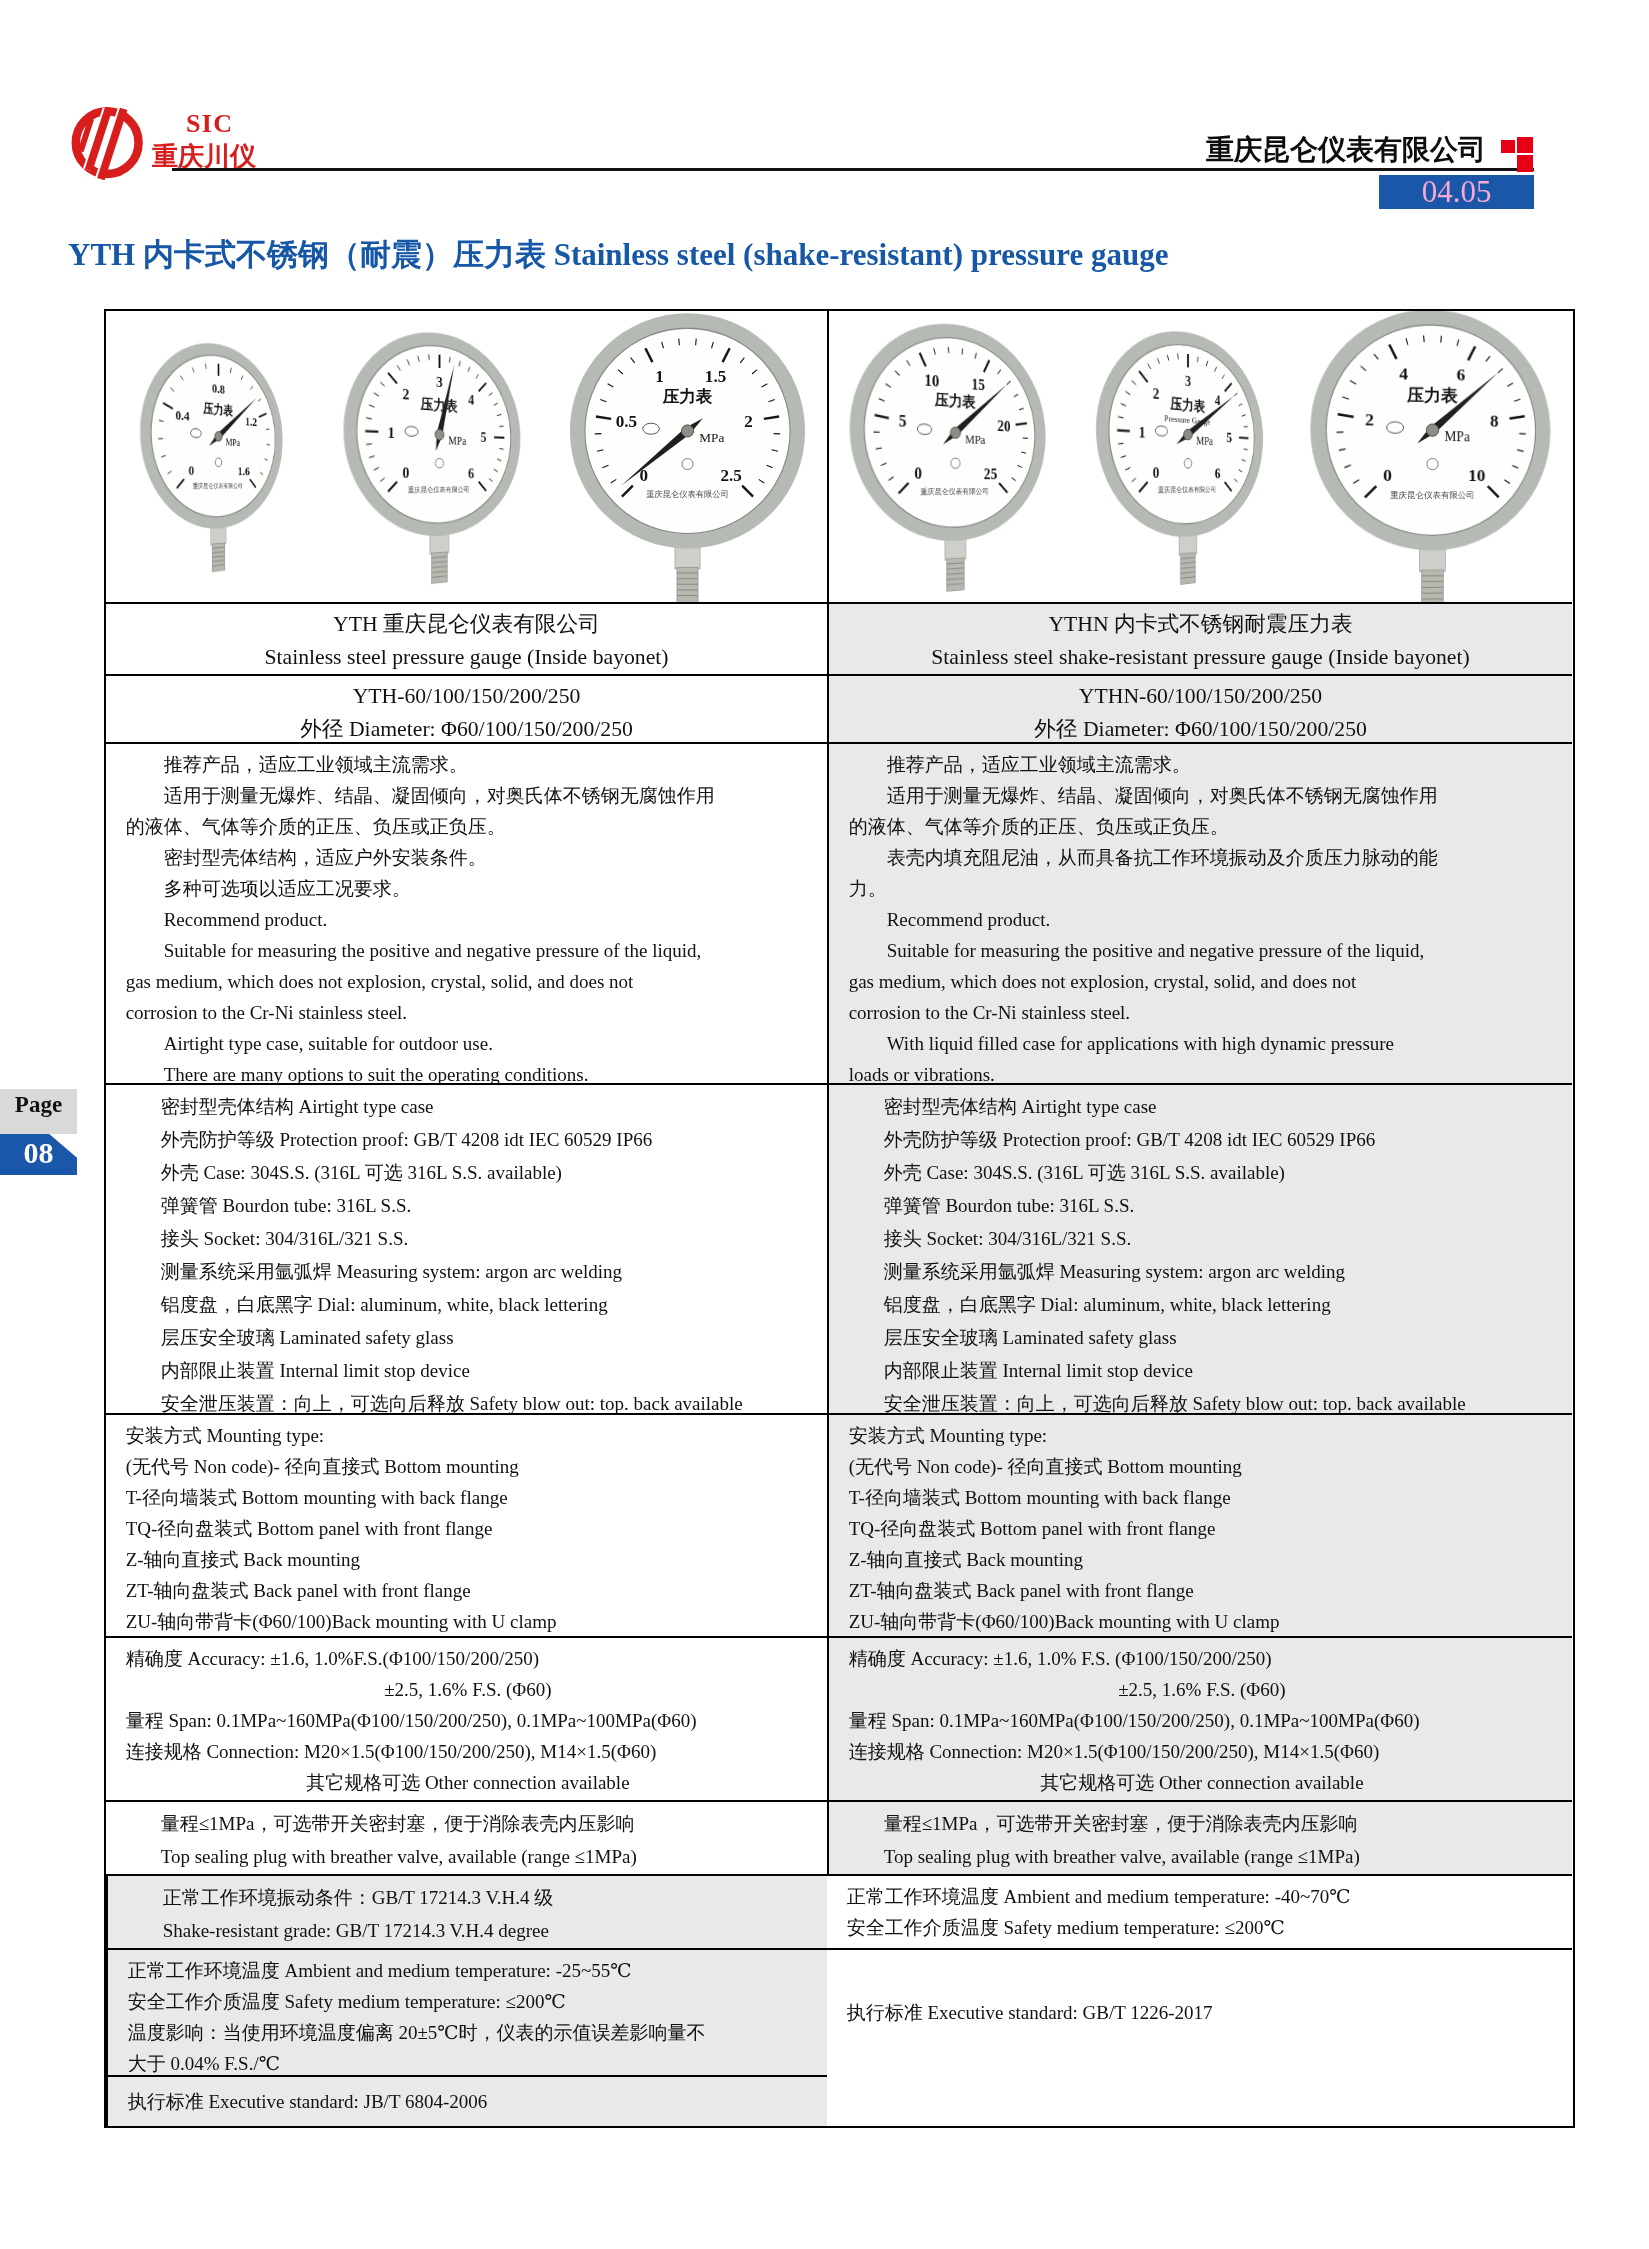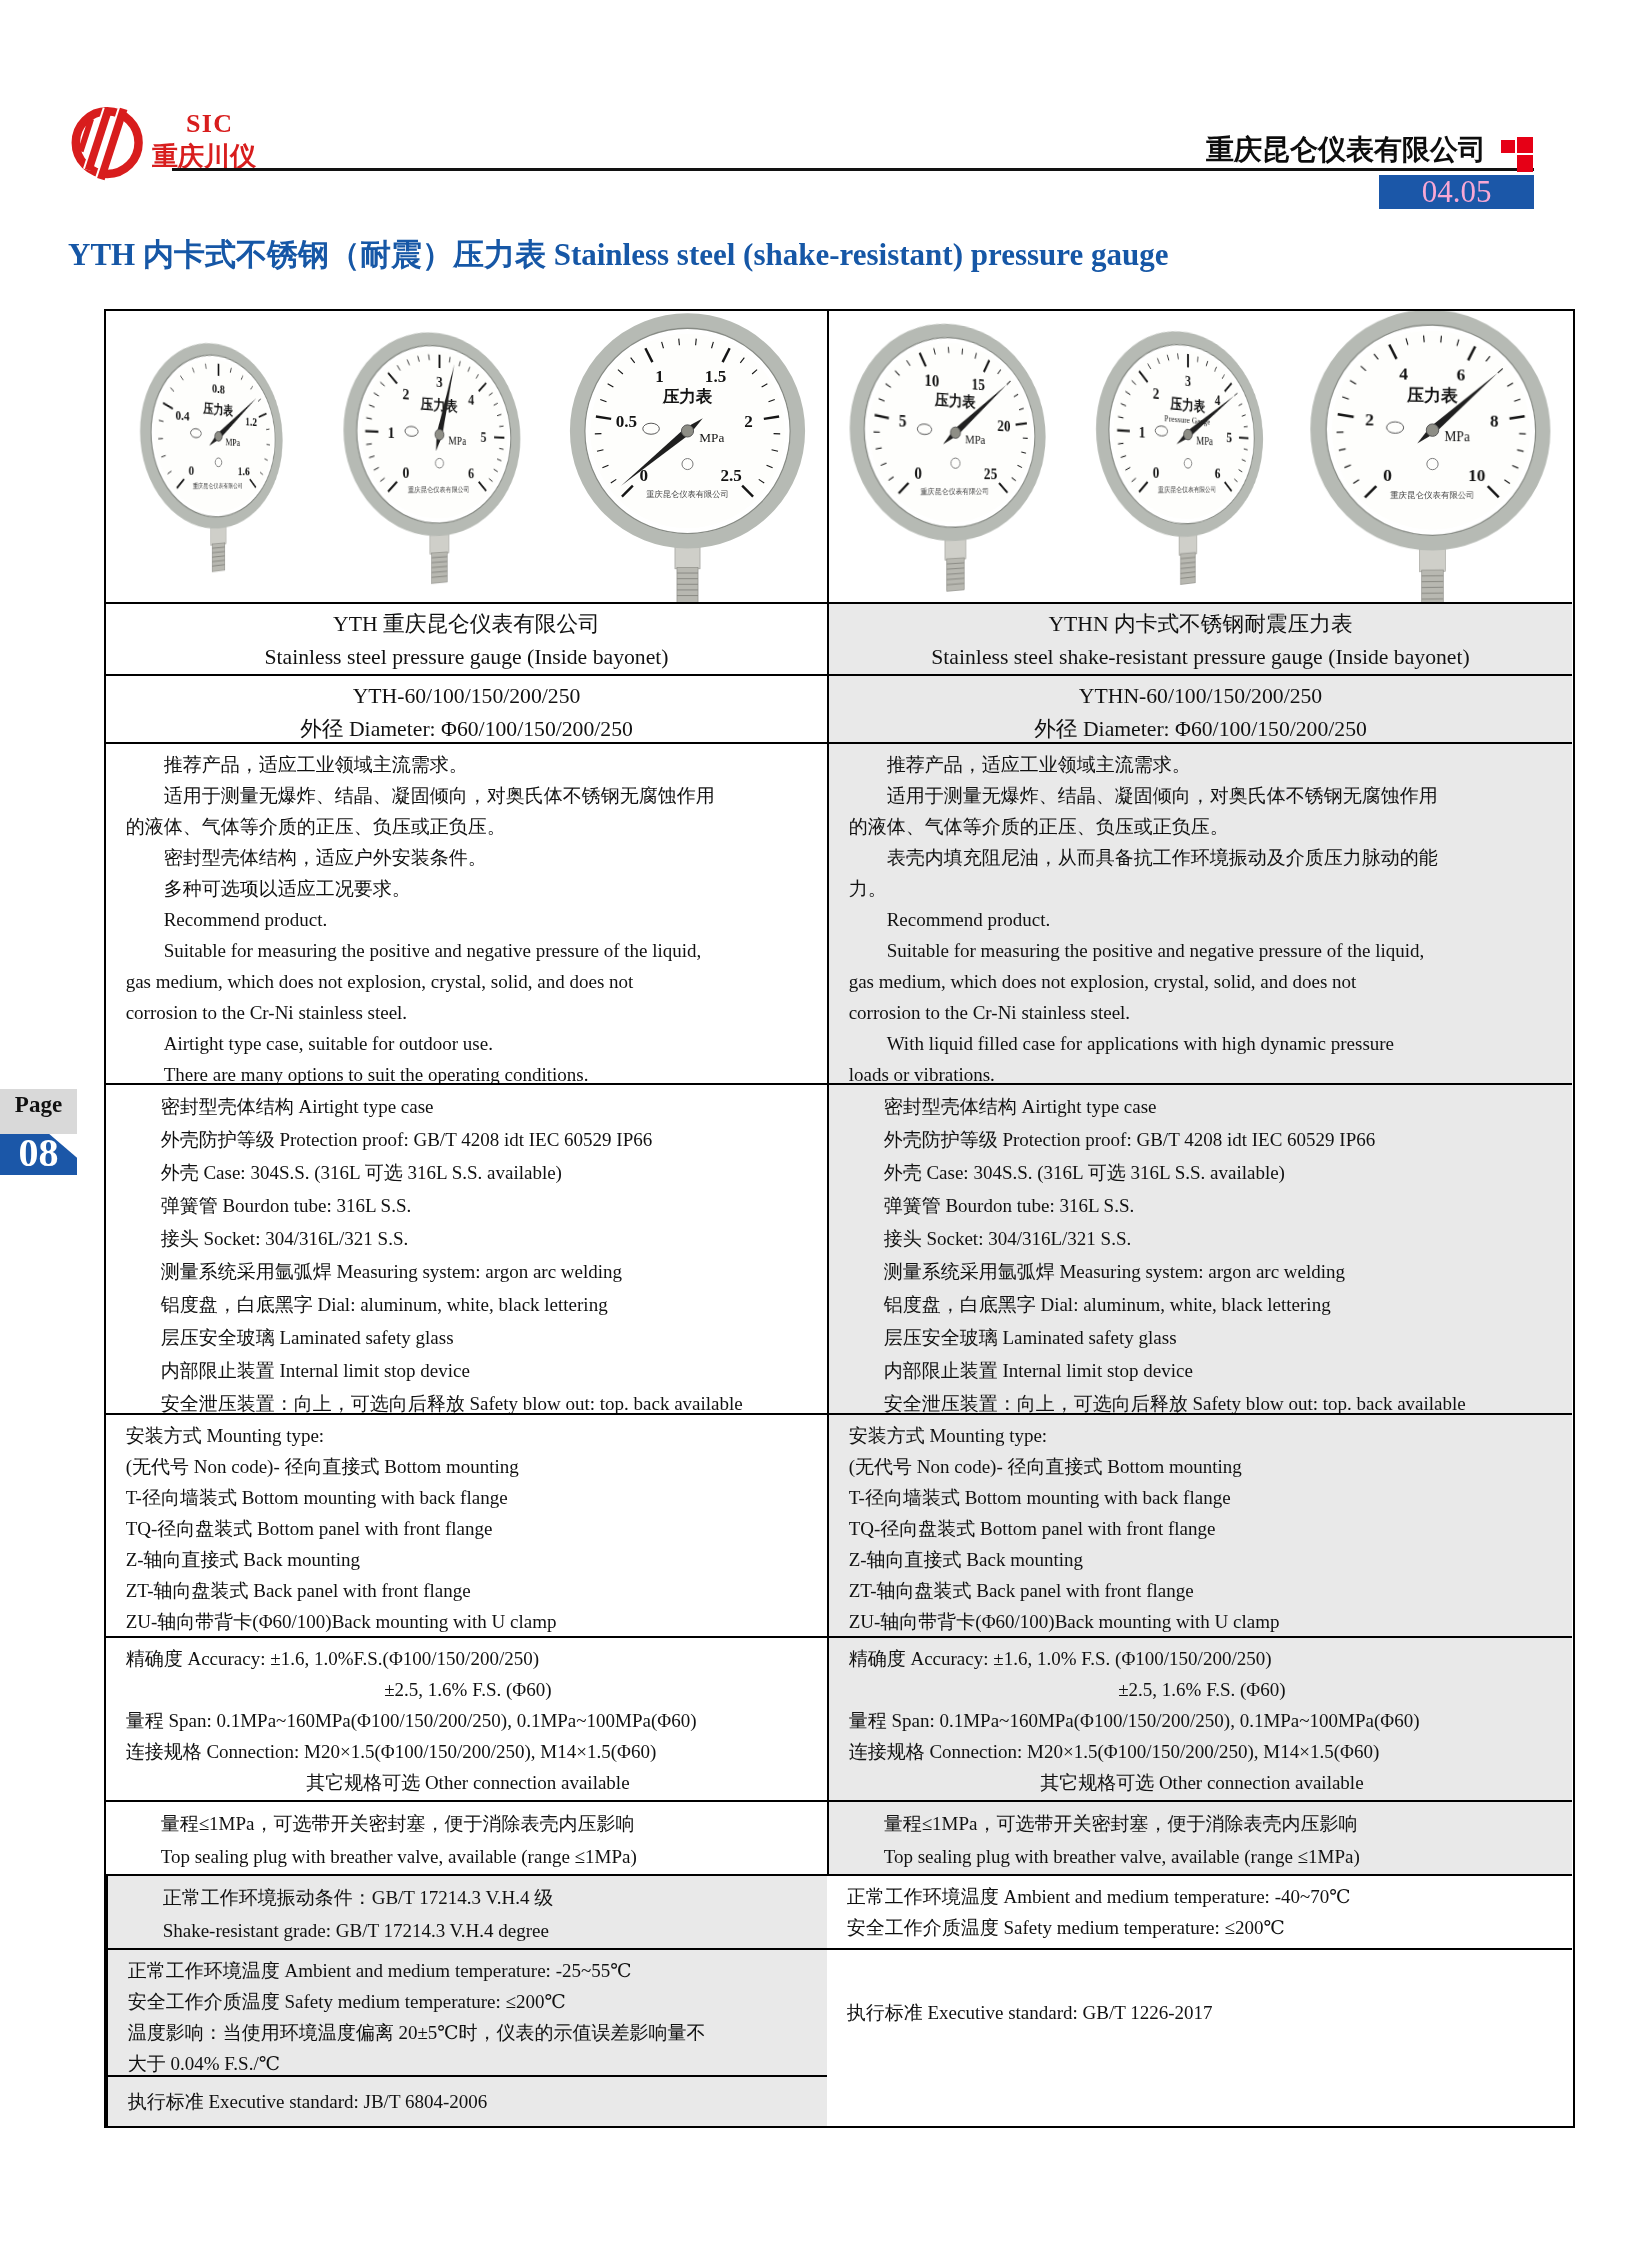--- a/index.html
+++ b/index.html
@@ -22,21 +22,21 @@
   .ri-b { left:15.8px; top:0; width:16.4px; height:16.4px; }
   .ri-c { left:15.8px; top:18.4px; width:16.4px; height:16.4px; }
   .badge { position:absolute; left:1379px; top:175px; width:155px; height:34px;
            background:#1b57a8; color:#f9a8d4; font-size:31px; line-height:33px; text-align:center; }
   
   .doc-title { position:absolute; left:68px; top:234px; font-size:31px; font-weight:bold; color:#1657a6; white-space:nowrap; }
   
   .page-tab { position:absolute; left:0; top:1089px; width:77px; }
   .page-tab .pt-label { background:#d9d9d9; color:#111; height:45px; font-size:23px; font-weight:bold;
                         text-align:center; line-height:31.5px; }
-  .page-tab .pt-num { background:#1b57a8; color:#fff; height:41px; font-size:40px; font-weight:bold;
+  .page-tab .pt-num { background:#1b57a8; color:#fff; height:41px; font-size:30px; font-weight:bold;
                       text-align:center; line-height:38px;
                       clip-path:polygon(0 0, 64% 0, 100% 58%, 100% 100%, 0 100%); }
   
   .ptable { position:absolute; left:104px; top:309px; width:1471px; height:1819px;
             border:2.6px solid #000; display:grid;
             grid-template-columns:721px 745px;
             grid-template-rows:291px 72px 68px 341px 330px 223px 164px 74px 74px 127px 51px; }
   .cell { overflow:hidden; background:#fff; }
   .cell.rt { border-left:2px solid #000; background:#e9e9e9; }
   .cell.bt { border-top:2px solid #000; }

